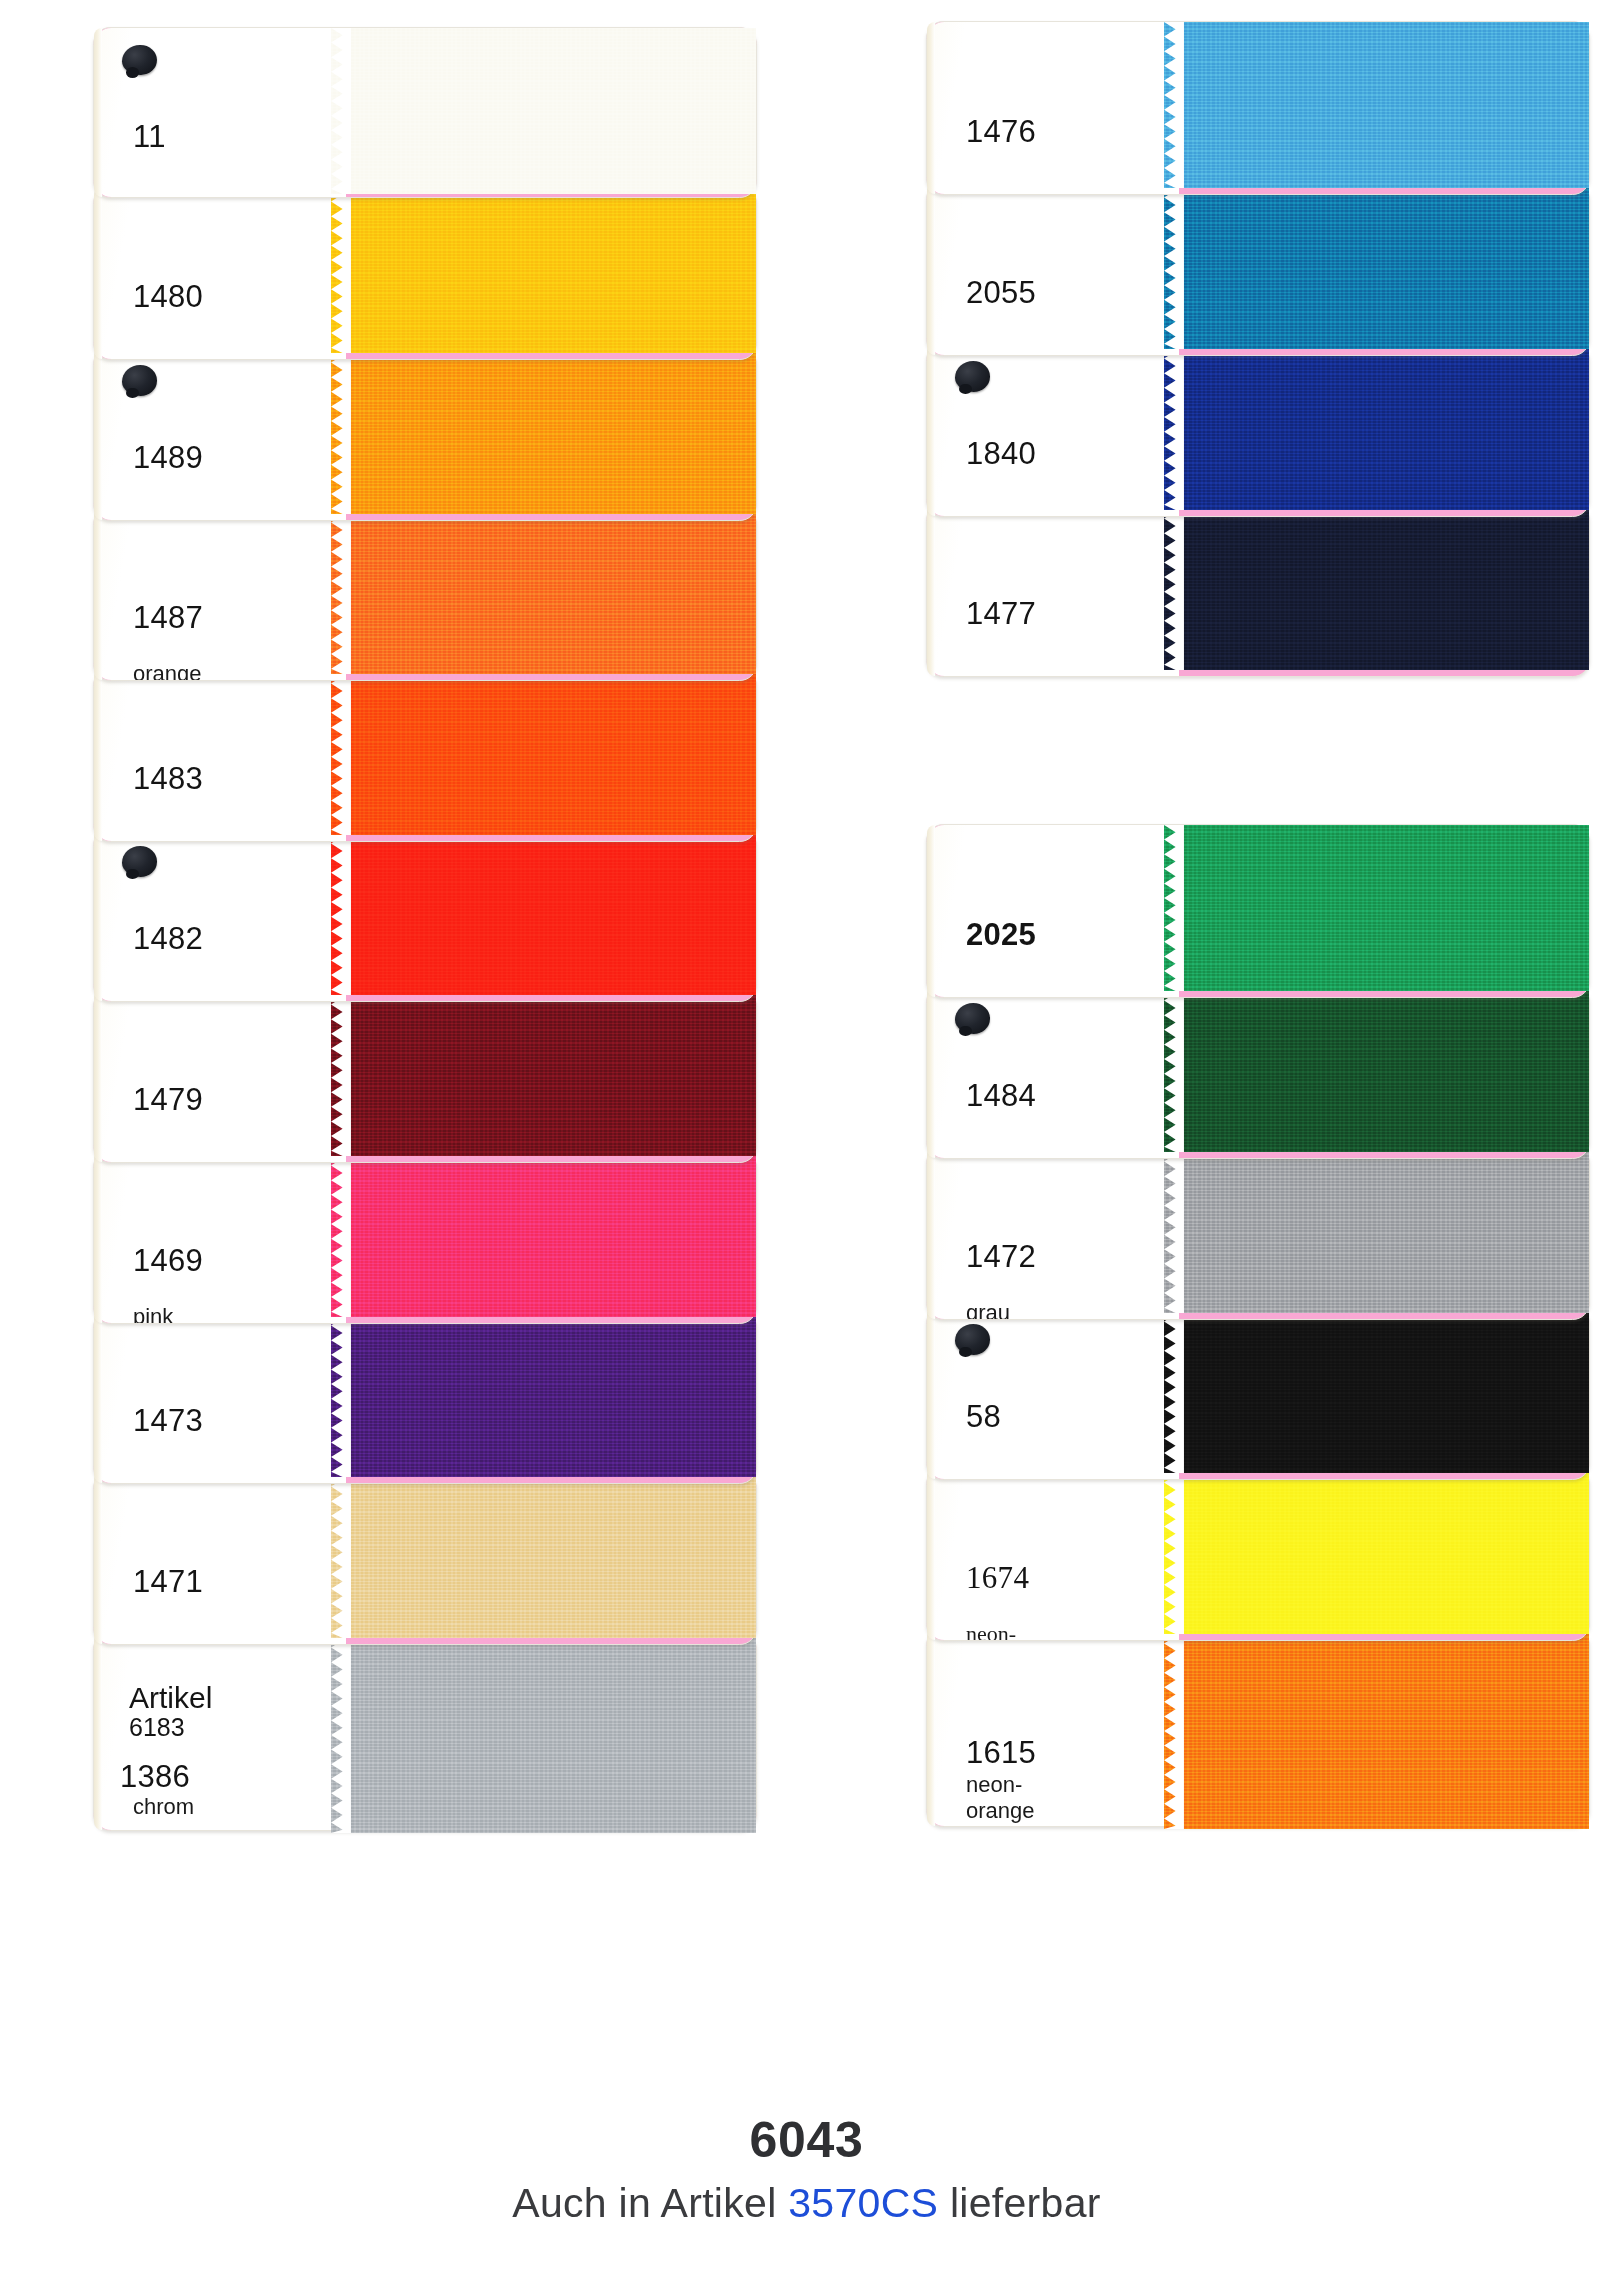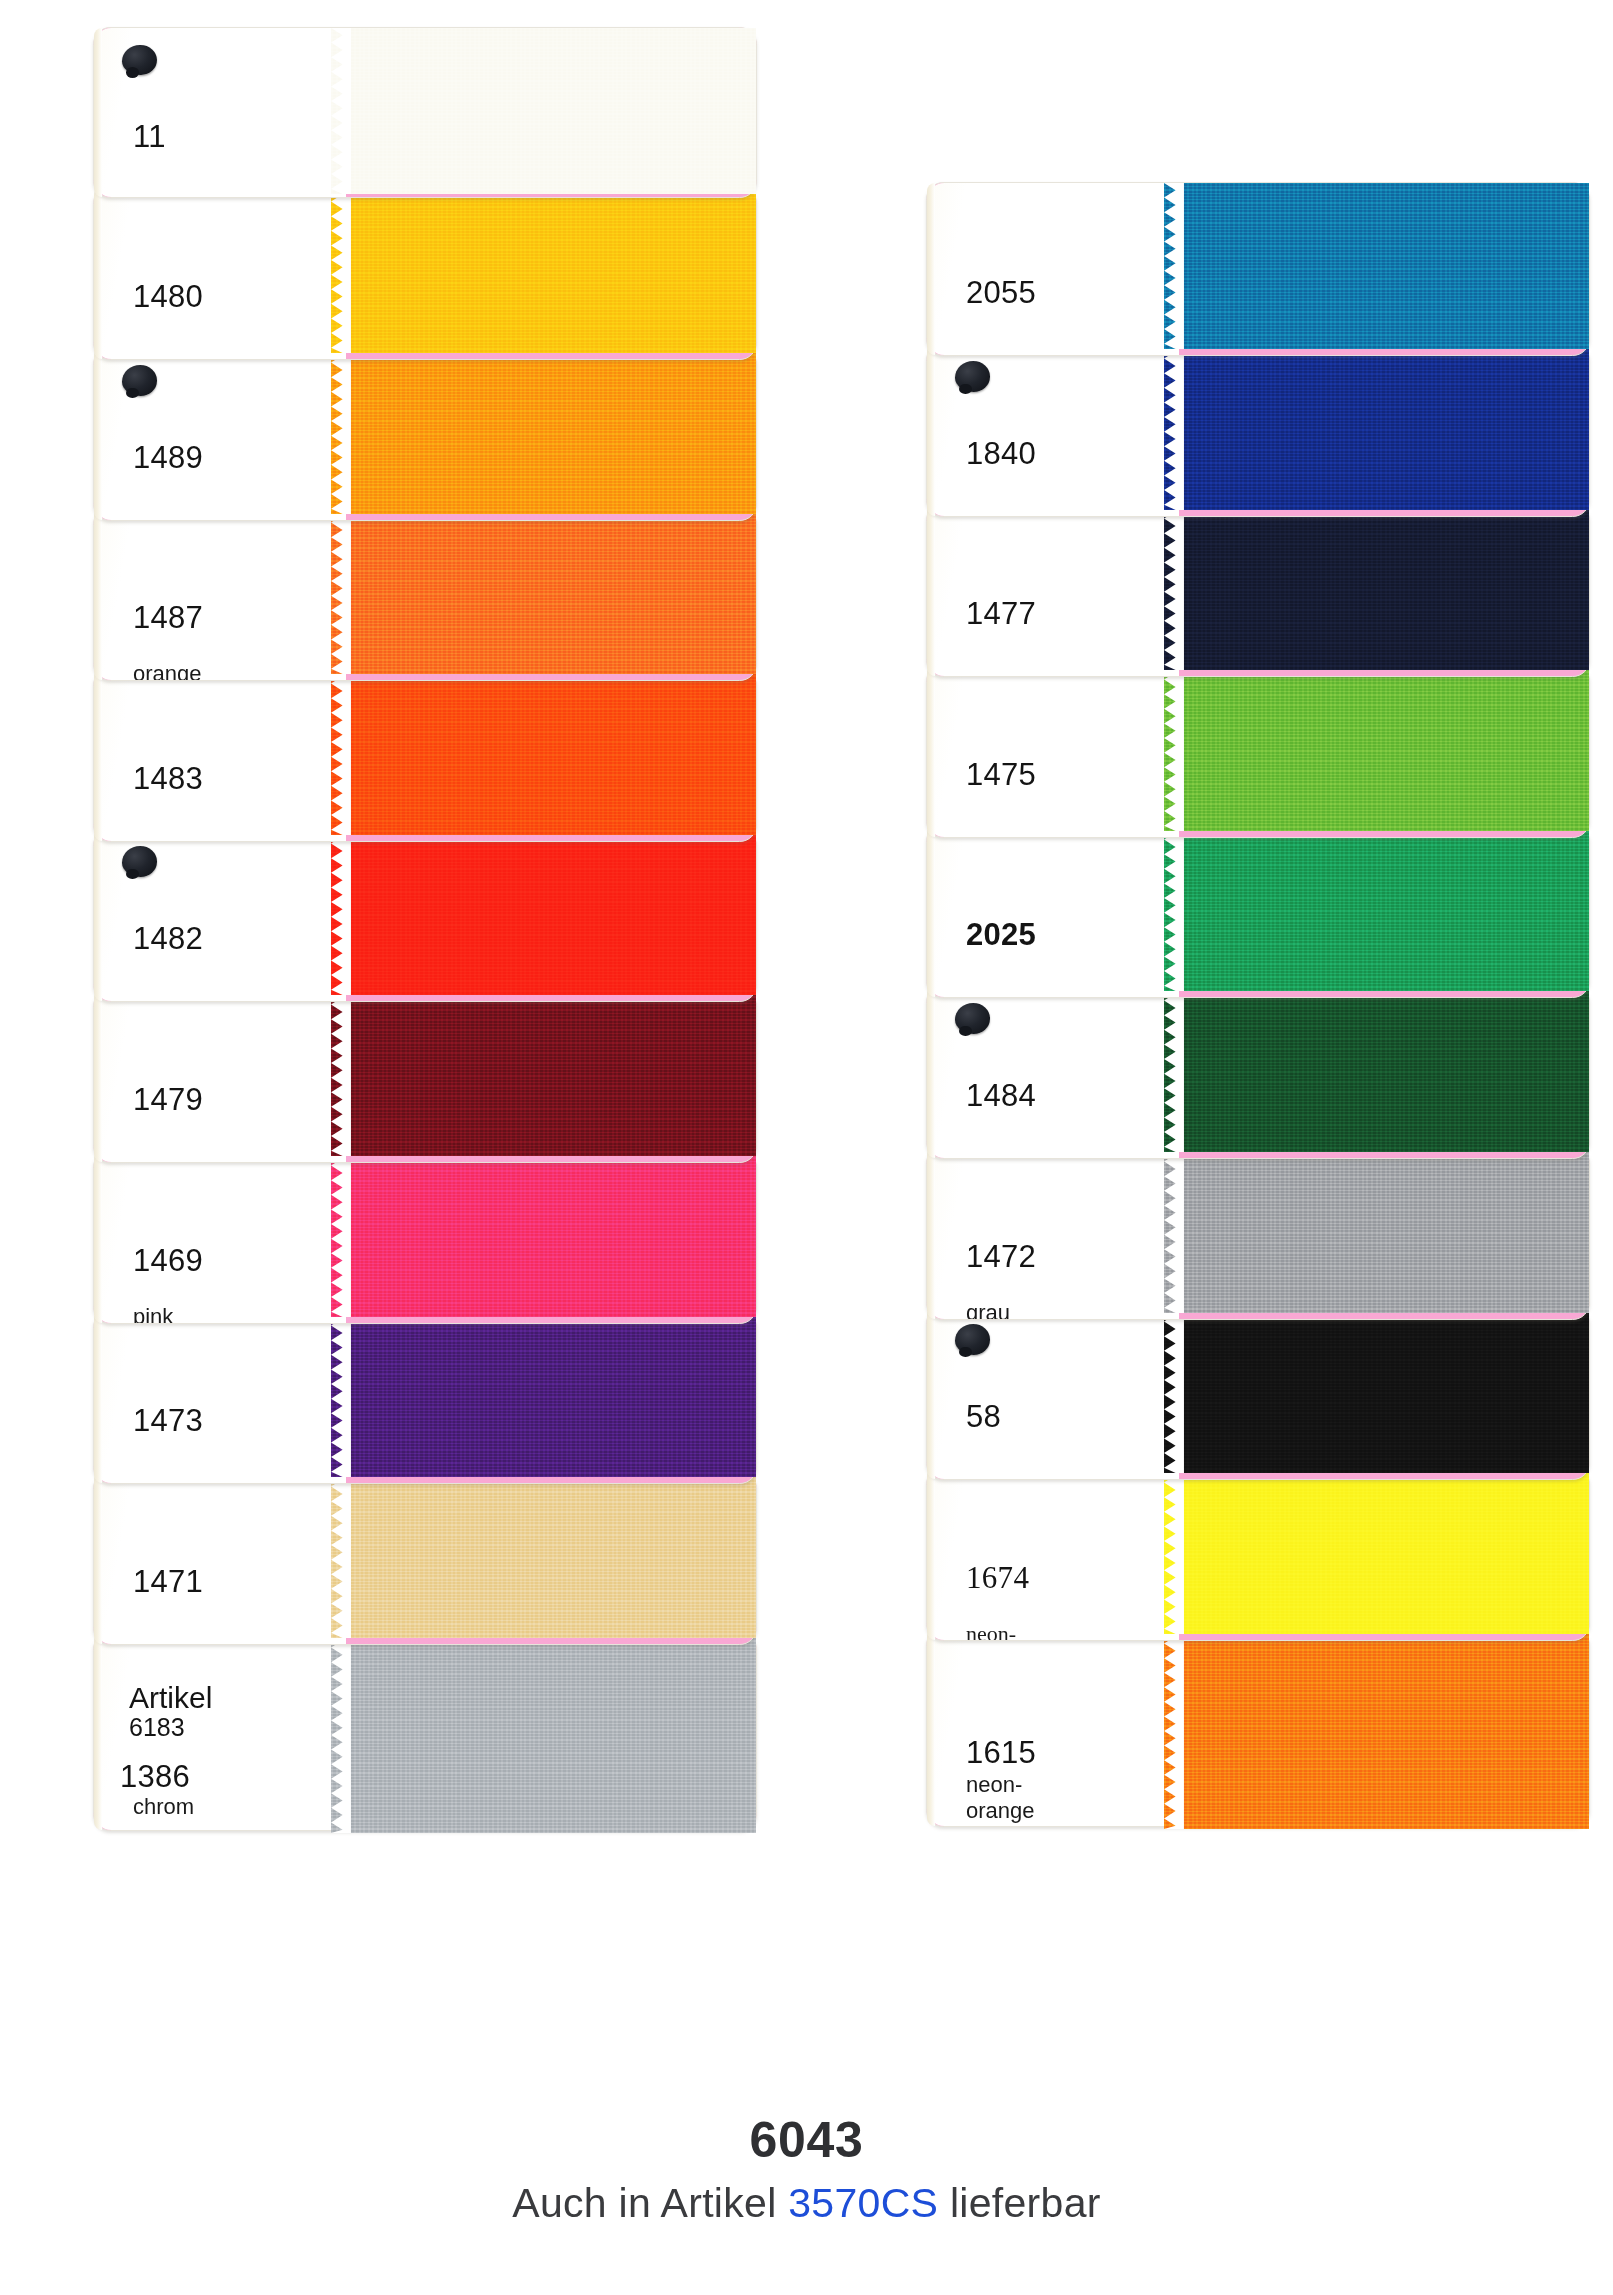--- a/index.html
+++ b/index.html
@@ -232,20 +232,31 @@
         </div>
         <div class="artikel-block" style="left: 35px; top: 49px;">
           <div class="t1">Artikel</div>
           <div class="t2">6183</div>
         </div>
         <div class="code" style="left: 26px; top: 126px;">1386</div>
         <div class="sub" style="left: 39px; white-space: pre; top: 161px;">chrom</div>
       </div>
     </div>
   <div class="column" id="column-right">
+      <div class="card" style="top: 21px; height: 174px; z-index: 100;">
+        <div class="paper"></div>
+        <div class="binding"></div>
+        <div class="fabric" style="background: rgb(74, 172, 222); height: 166px;">
+          <div class="weave"></div>
+          <svg width="20" height="166" viewBox="0 0 30 250" style="position: absolute; left: 0px; top: 0px;">
+            <path d="M 30 0 L 0 0 L 17.4 11.0 L 0 22.0 L 17.4 33.0 L 0 44.0 L 17.4 55.0 L 0 66.0 L 17.4 77.0 L 0 88.0 L 17.4 99.0 L 0 110.0 L 17.4 121.0 L 0 132.0 L 17.4 143.0 L 0 154.0 L 17.4 165.0 L 0 176.0 L 17.4 187.0 L 0 198.0 L 17.4 209.0 L 0 220.0 L 17.4 231.0 L 0 242.0 L 17.4 250.0 L 30 250 Z" fill="#ffffff"></path>
+          </svg>
+        </div>
+        <div class="code" style="left: 39px; top: 92px;">1476</div>
+      </div>
       <div class="card" style="top: 182px; height: 174px; z-index: 99;">
         <div class="paper"></div>
         <div class="binding"></div>
         <div class="fabric" style="background: rgb(18, 121, 172); height: 166px;">
           <div class="weave"></div>
           <svg width="20" height="166" viewBox="0 0 30 250" style="position: absolute; left: 0px; top: 0px;">
             <path d="M 30 0 L 0 0 L 17.4 11.0 L 0 22.0 L 17.4 33.0 L 0 44.0 L 17.4 55.0 L 0 66.0 L 17.4 77.0 L 0 88.0 L 17.4 99.0 L 0 110.0 L 17.4 121.0 L 0 132.0 L 17.4 143.0 L 0 154.0 L 17.4 165.0 L 0 176.0 L 17.4 187.0 L 0 198.0 L 17.4 209.0 L 0 220.0 L 17.4 231.0 L 0 242.0 L 17.4 250.0 L 30 250 Z" fill="#ffffff"></path>
           </svg>
         </div>
         <div class="code" style="left: 39px; top: 92px;">2055</div>
@@ -265,31 +276,20 @@
       <div class="card" style="top: 503px; height: 174px; z-index: 97;">
         <div class="paper"></div>
         <div class="binding"></div>
         <div class="fabric" style="background: rgb(22, 28, 51); height: 166px;">
           <div class="weave"></div>
           <svg width="20" height="166" viewBox="0 0 30 250" style="position: absolute; left: 0px; top: 0px;">
             <path d="M 30 0 L 0 0 L 17.4 11.0 L 0 22.0 L 17.4 33.0 L 0 44.0 L 17.4 55.0 L 0 66.0 L 17.4 77.0 L 0 88.0 L 17.4 99.0 L 0 110.0 L 17.4 121.0 L 0 132.0 L 17.4 143.0 L 0 154.0 L 17.4 165.0 L 0 176.0 L 17.4 187.0 L 0 198.0 L 17.4 209.0 L 0 220.0 L 17.4 231.0 L 0 242.0 L 17.4 250.0 L 30 250 Z" fill="#ffffff"></path>
           </svg>
         </div>
         <div class="code" style="left: 39px; top: 92px;">1477</div>
-      </div>
-      <div class="card" style="top: 664px; height: 174px; z-index: 96;">
-        <div class="paper"></div>
-        <div class="binding"></div>
-        <div class="fabric" style="background: rgb(109, 190, 56); height: 166px;">
-          <div class="weave"></div>
-          <svg width="20" height="166" viewBox="0 0 30 250" style="position: absolute; left: 0px; top: 0px;">
-            <path d="M 30 0 L 0 0 L 17.4 11.0 L 0 22.0 L 17.4 33.0 L 0 44.0 L 17.4 55.0 L 0 66.0 L 17.4 77.0 L 0 88.0 L 17.4 99.0 L 0 110.0 L 17.4 121.0 L 0 132.0 L 17.4 143.0 L 0 154.0 L 17.4 165.0 L 0 176.0 L 17.4 187.0 L 0 198.0 L 17.4 209.0 L 0 220.0 L 17.4 231.0 L 0 242.0 L 17.4 250.0 L 30 250 Z" fill="#ffffff"></path>
-          </svg>
-        </div>
-        <div class="code" style="left: 39px; top: 92px;">1475</div>
       </div>
       <div class="card" style="top: 824px; height: 174px; z-index: 95;">
         <div class="paper"></div>
         <div class="binding"></div>
         <div class="fabric" style="background: rgb(27, 158, 88); height: 166px;">
           <div class="weave"></div>
           <svg width="20" height="166" viewBox="0 0 30 250" style="position: absolute; left: 0px; top: 0px;">
             <path d="M 30 0 L 0 0 L 17.4 11.0 L 0 22.0 L 17.4 33.0 L 0 44.0 L 17.4 55.0 L 0 66.0 L 17.4 77.0 L 0 88.0 L 17.4 99.0 L 0 110.0 L 17.4 121.0 L 0 132.0 L 17.4 143.0 L 0 154.0 L 17.4 165.0 L 0 176.0 L 17.4 187.0 L 0 198.0 L 17.4 209.0 L 0 220.0 L 17.4 231.0 L 0 242.0 L 17.4 250.0 L 30 250 Z" fill="#ffffff"></path>
           </svg>
         </div>

